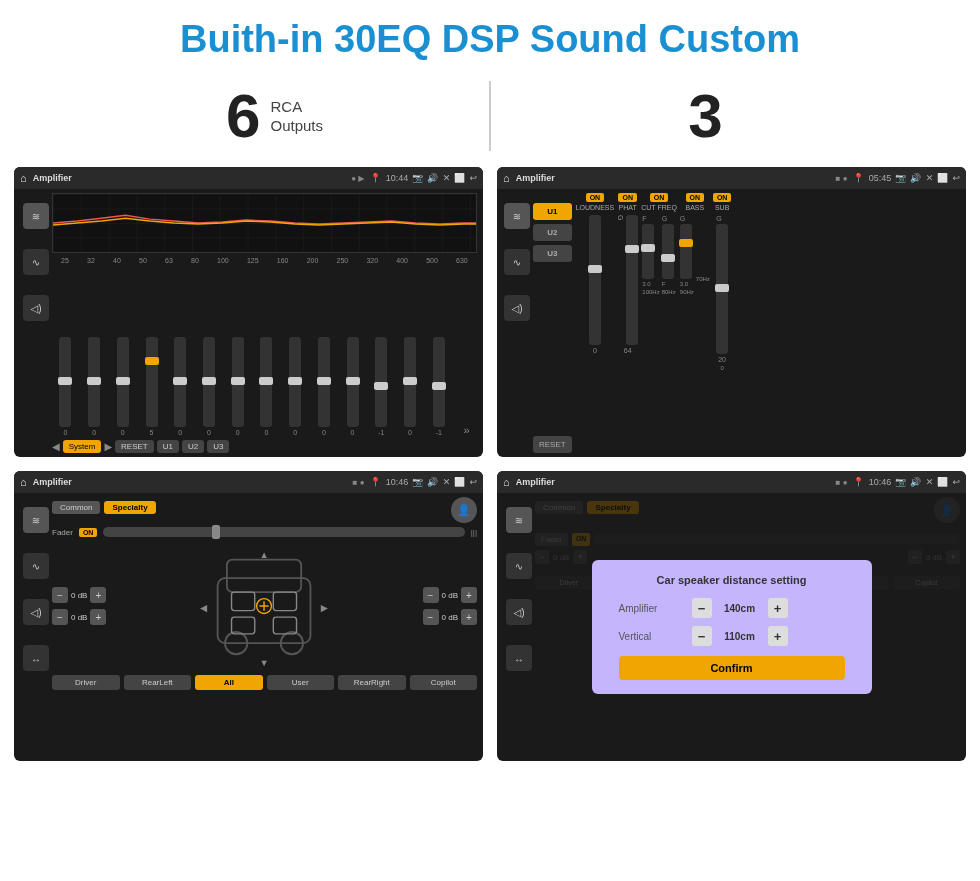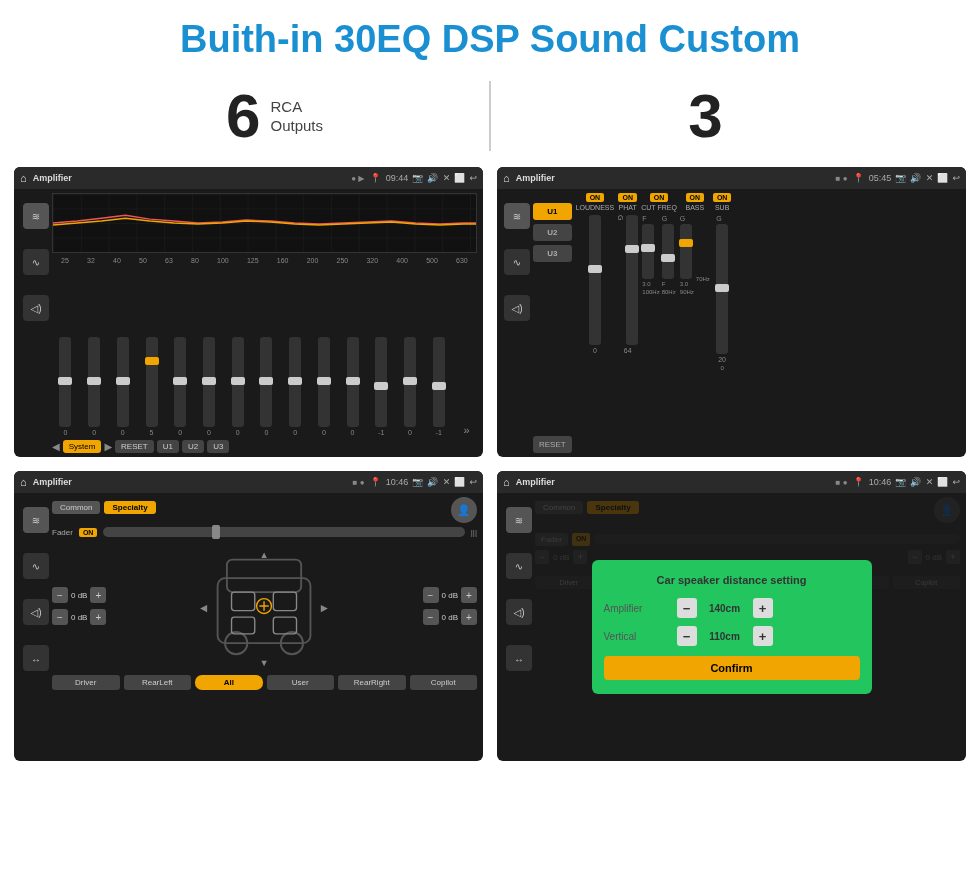--- a/index.html
+++ b/index.html
@@ -362,21 +362,21 @@
     }
     .fader-btn {
       background: #444;
       color: #ccc;
       border-radius: 3px;
       padding: 3px 8px;
       font-size: 8px;
       flex: 1;
       text-align: center;
     }
-    .fader-btn.highlight { background: #f0a500; color: #000; font-weight: bold; border-radius: 7px; }
+    .fader-btn.highlight { background: #f0a500; color: #000; font-weight: bold; }
     .fader-profile-btn {
       background: #555;
       color: #ccc;
       border-radius: 50%;
       width: 26px;
       height: 26px;
       display: flex;
       align-items: center;
       justify-content: center;
       font-size: 11px;
@@ -401,24 +401,24 @@
     .dist-bg {
       flex: 1;
       position: relative;
       filter: brightness(0.5);
     }
     .dist-dialog {
       position: absolute;
       top: 50%;
       left: 50%;
       transform: translate(-50%, -50%);
-      background: #22c55e;
+      background: #c4b5fd;
       border-radius: 6px;
       width: 280px;
-      padding: 14px 12px;
+      padding: 14px 27px;
       z-index: 10;
     }
     .dist-dialog-title {
       font-size: 11px;
       font-weight: bold;
       color: #333;
       text-align: center;
       margin-bottom: 12px;
     }
     .dist-dialog-row {
@@ -493,21 +493,21 @@
 
 <div class="screens-grid">
 
   <div class="screen-box">
     <div class="screen-topbar">
       <span class="topbar-home">⌂</span>
       <span class="topbar-title">Amplifier</span>
       <span style="font-size:8px;color:#888">● ▶</span>
       <div class="topbar-icons">
         <span>📍</span>
-        <span>09:44</span>
+        <span>10:44</span>
         <span>📷</span>
         <span>🔊</span>
         <span>✕</span>
         <span>⬜</span>
         <span>↩</span>
       </div>
     </div>
     <div class="screen-eq">
       <div class="eq-sidebar">
         <div class="eq-sidebar-icon active">≋</div>

